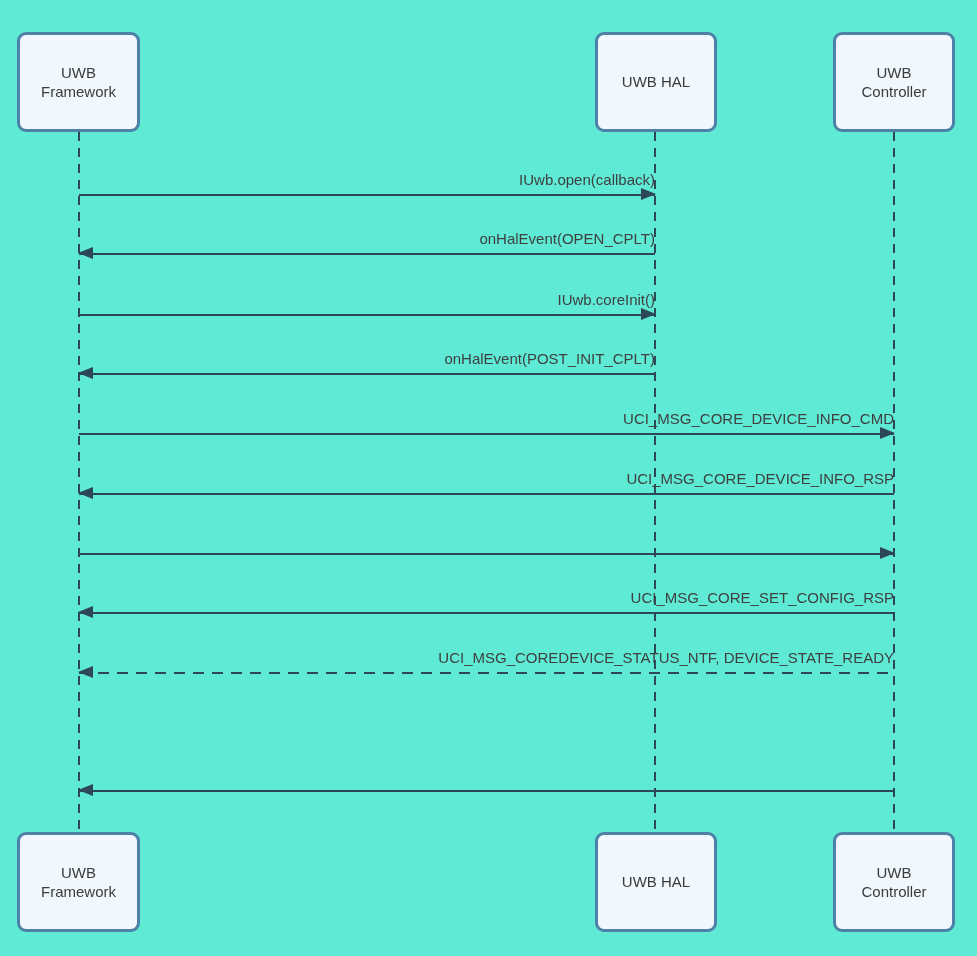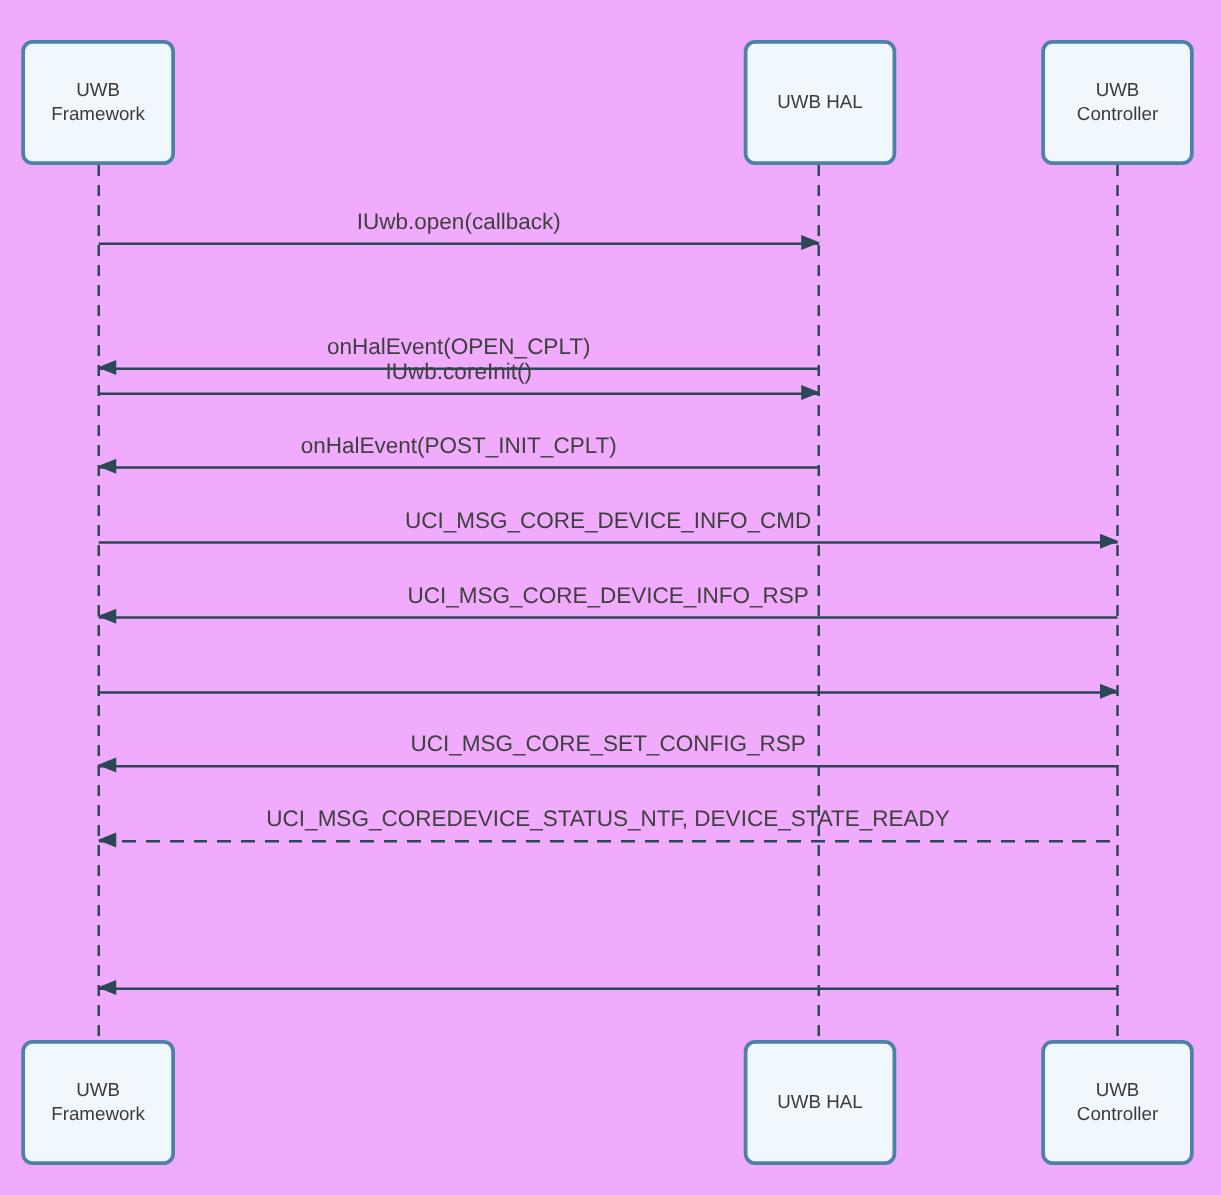--- a/index.html
+++ b/index.html
@@ -5,21 +5,21 @@
   html, body {
     margin: 0;
     padding: 0;
     background: #ffffff;
     font-family: "Liberation Sans", sans-serif;
   }
   .canvas {
     position: relative;
     width: 977px;
     height: 956px;
-    background: #f0abfc;
+    background: #5eead4;
     overflow: hidden;
   }
   
   .actor-box {
     position: absolute;
     width: 122px;
     height: 100px;
     box-sizing: border-box;
     background: #f0f8fd;
     border: 3px solid #4e81a8;
@@ -50,22 +50,22 @@
   .message {
     position: absolute;
     height: 30px;
     z-index: 2;
   }
   .msg-label {
     position: absolute;
     left: 0;
     right: 0;
     bottom: 8px;
-    text-align: center;
-    font-size: 18px;
+    text-align: right;
+    font-size: 15px;
     color: #3f3f3f;
     white-space: nowrap;
   }
   .msg-line {
     position: absolute;
     left: 0;
     right: 0;
     bottom: 0;
     height: 2px;
   }
@@ -120,21 +120,21 @@
   <div class="actor-box" style="left:833px; top:832px;">
     <span class="actor-label">UWB Controller</span>
   </div>
 
   <div class="message" style="top:166px; left:79px; width:576px;">
     <div class="msg-label">IUwb.open(callback)</div>
     <div class="msg-line solid"></div>
     <div class="arrowhead right"></div>
   </div>
 
-  <div class="message" style="top:225px; left:79px; width:576px;margin-top:41px;">
+  <div class="message" style="top:225px; left:79px; width:576px;">
     <div class="msg-label">onHalEvent(OPEN_CPLT)</div>
     <div class="msg-line solid"></div>
     <div class="arrowhead left"></div>
   </div>
 
   <div class="message" style="top:345px; left:79px; width:576px;">
     <div class="msg-label">onHalEvent(POST_INIT_CPLT)</div>
     <div class="msg-line solid"></div>
     <div class="arrowhead left"></div>
   </div>

